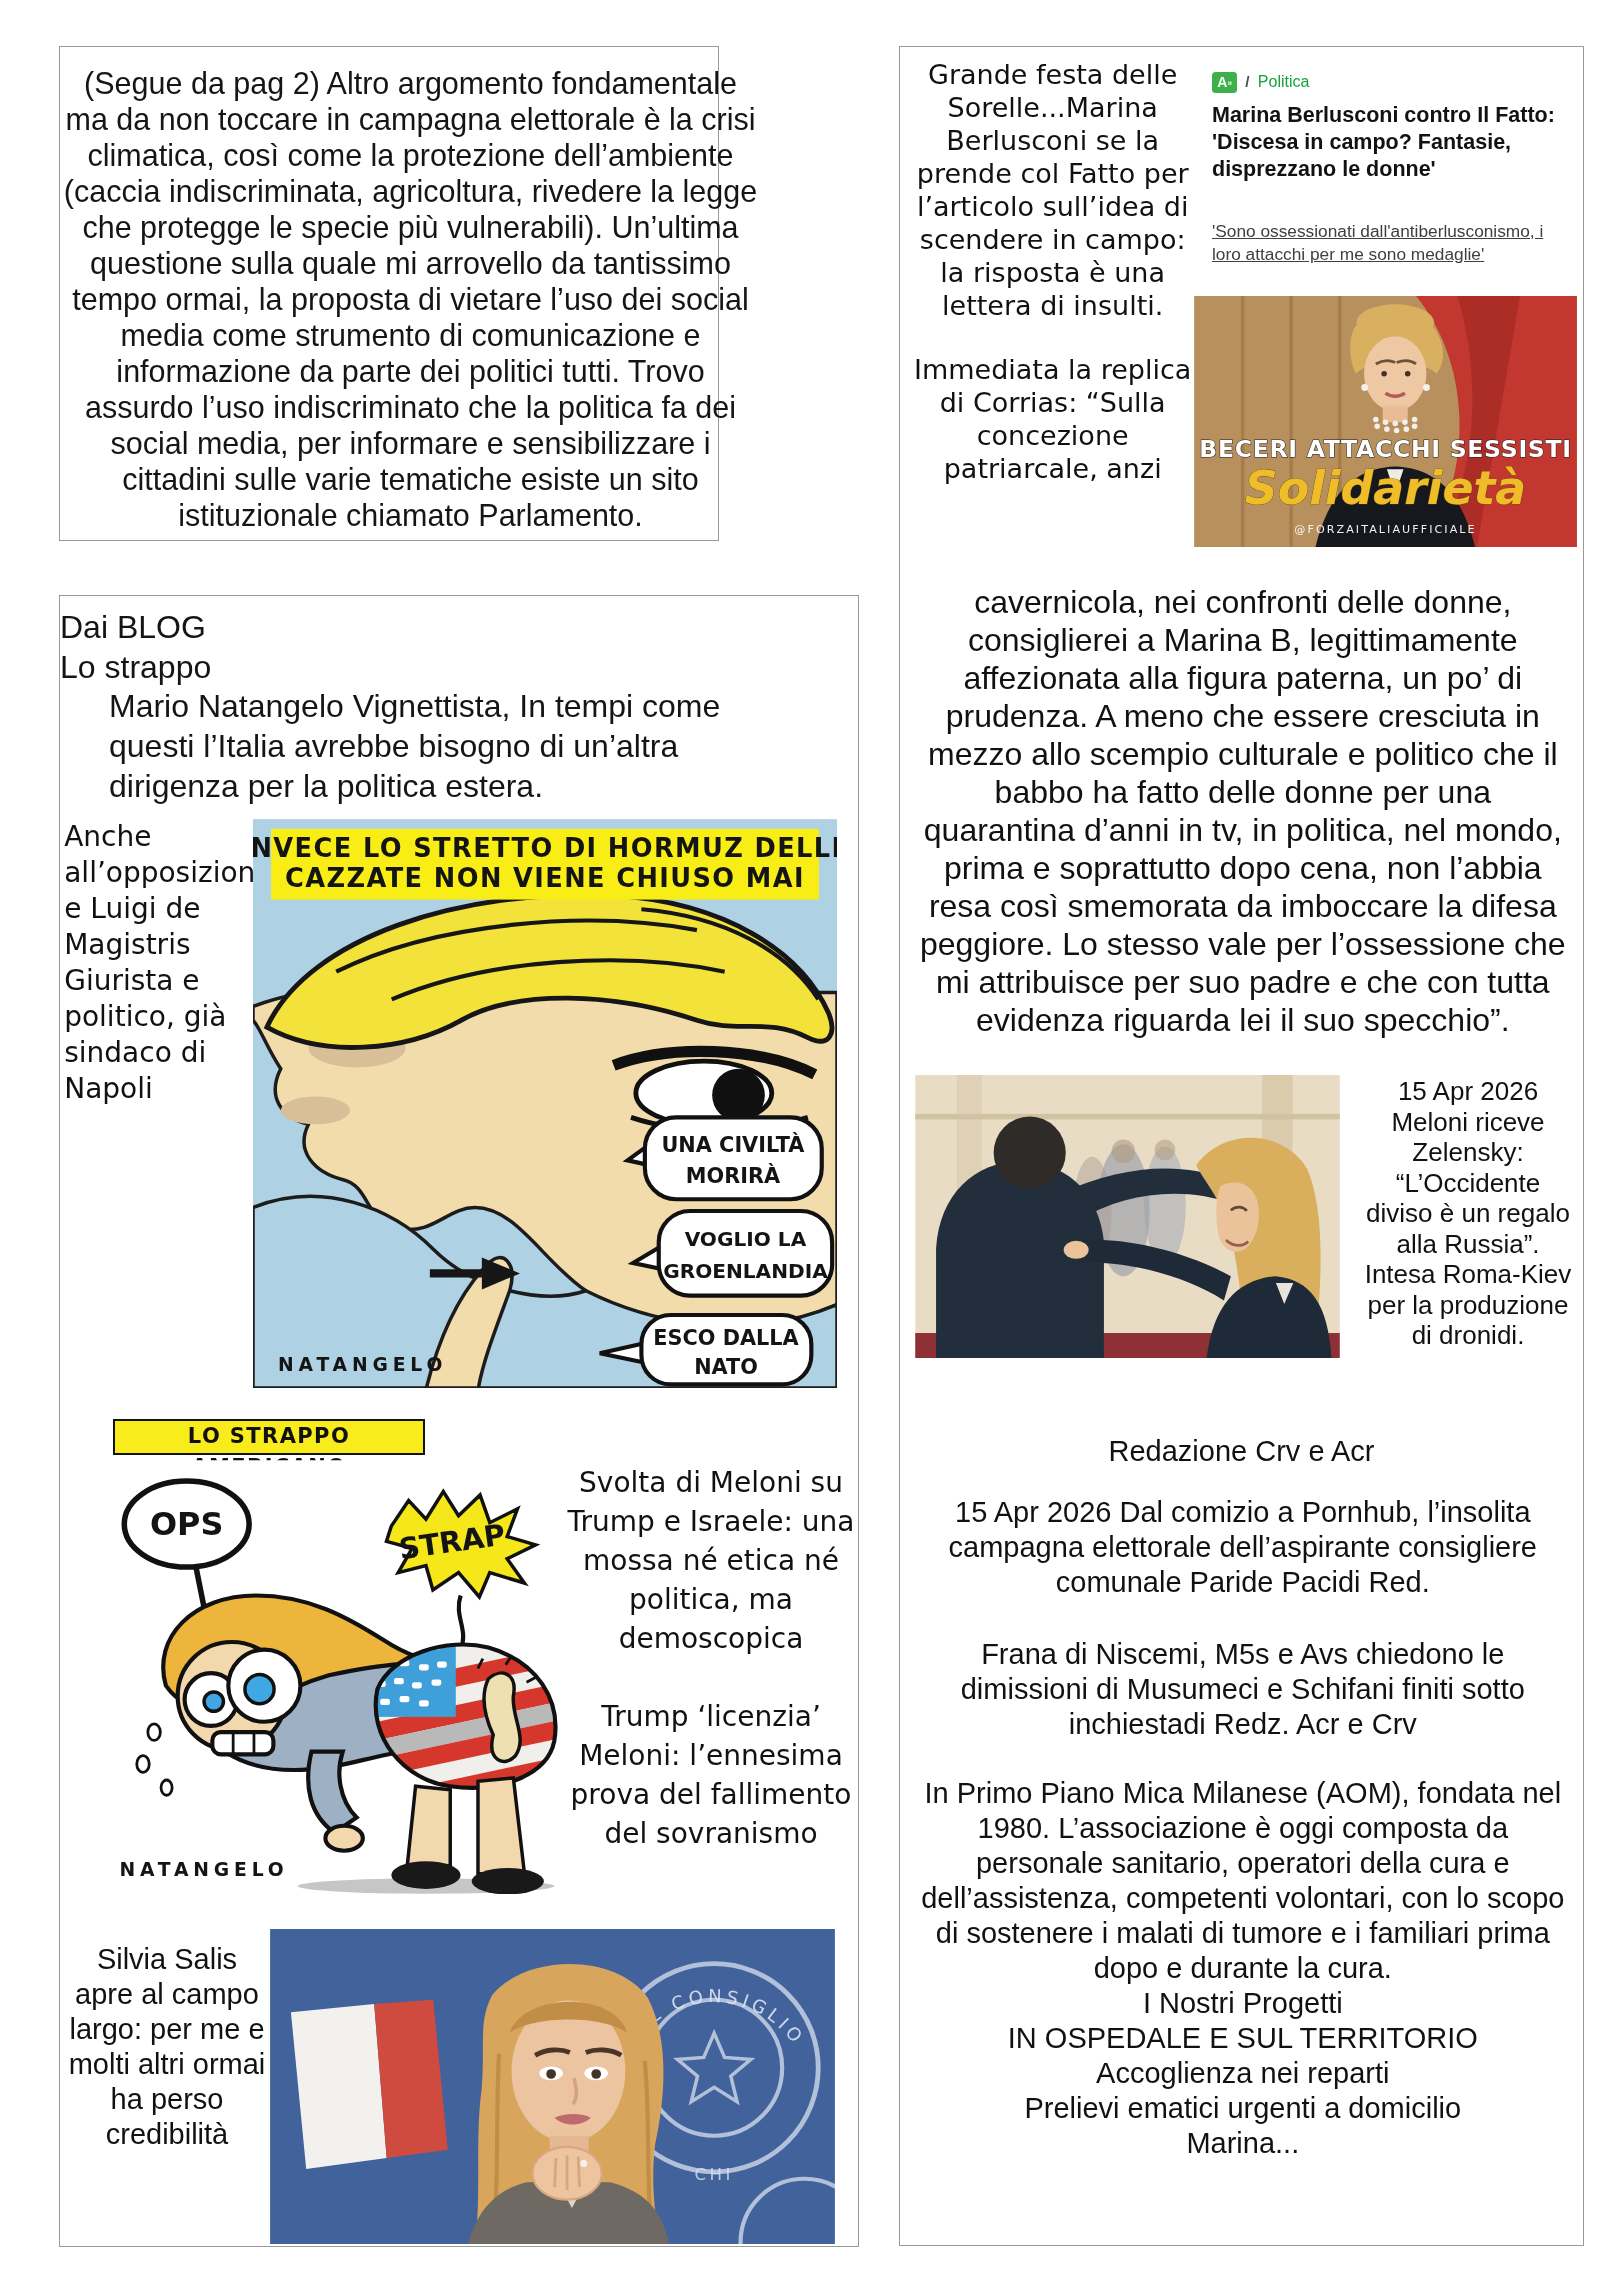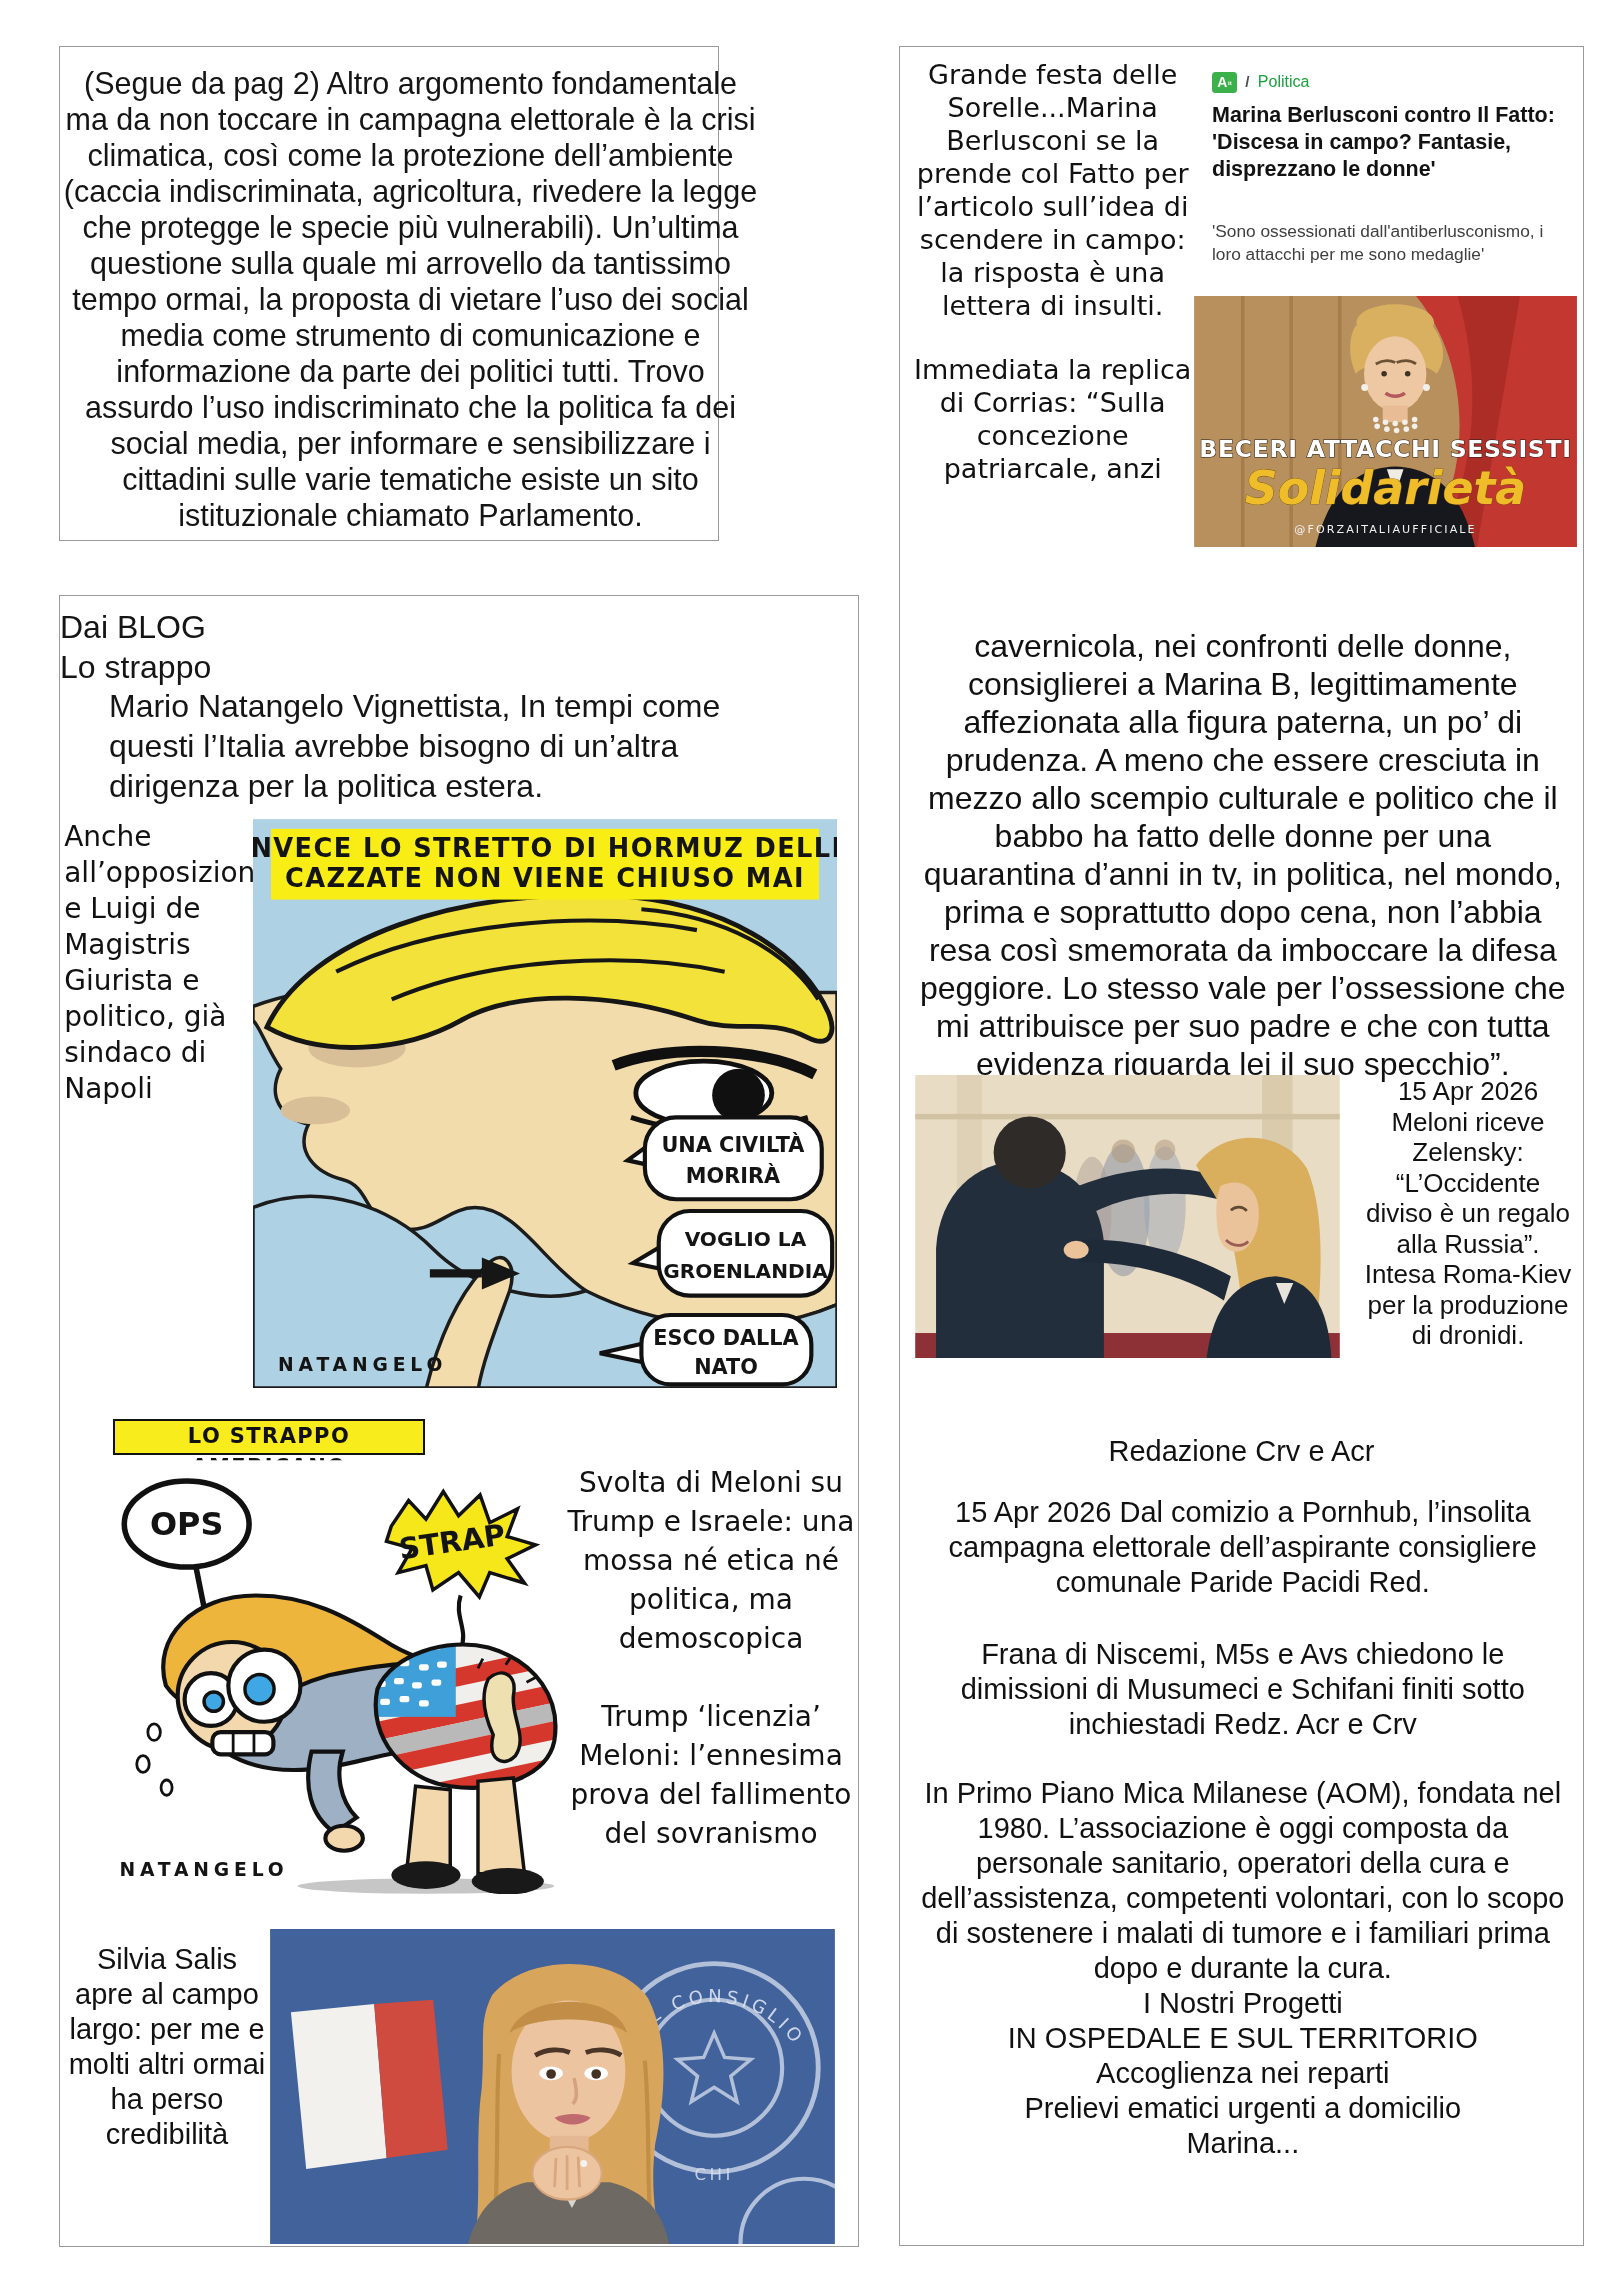--- a/index.html
+++ b/index.html
@@ -1,20 +1,20 @@
 <!DOCTYPE html>
 <html style="font-size:11px"><head>
 <meta charset="utf-8">
 <style>
   html,body{margin:0;padding:0;background:#fff;}
   #page{position:relative;width:1623px;height:2295px;background:#ffffff;overflow:hidden;
         font-family:"Liberation Sans",sans-serif;color:#111;}
   .box{position:absolute;border:1.4px solid #9a9a9a;background:#fff;box-sizing:border-box;}
   .abs{position:absolute;box-sizing:border-box;}
-  .center{text-align:center;margin-top:44px;}
+  .center{text-align:center;}
   .f-narrow{font-family:"Liberation Sans",sans-serif;}
   .f-wide{font-family:"DejaVu Sans",sans-serif;}
   #box1-text{margin:18px auto 0;width:701px;font-size:30.5px;line-height:36px;text-align:center;color:#151515;}
   .blog-h{width:100%;font-size:32px;line-height:40px;color:#151515;}
   #blog-byline{left:49px;width:701px;}
   #side-note{left:4.2px;top:223px;width:198px;font-size:28px;line-height:36px;overflow-wrap:anywhere;}
   #banner2{left:53px;top:823px;width:312px;height:36px;background:#f8ec1c;border:2.8px solid #111;
            font-family:"DejaVu Sans",sans-serif;font-weight:bold;font-size:21px;letter-spacing:1.4px;
            line-height:30.5px;text-align:center;}
   #meloni-notes{left:504px;top:867px;width:294px;font-size:28px;line-height:39px;text-align:center;}
@@ -23,21 +23,21 @@
   #intro-col{left:9.7px;top:11px;width:286px;font-size:27px;line-height:33px;text-align:center;}
   #replica-intro{margin-top:30.5px;}
   #news-card{left:294px;top:12.5px;width:383px;height:487px;background:#fff;}
   #card-head{left:18px;top:11px;height:23.6px;display:flex;align-items:center;gap:8.3px;}
   #brand-badge{width:25px;height:21px;background:#3cb14b;border-radius:3.5px;color:#fff;
                font-weight:bold;font-size:14px;display:flex;align-items:center;justify-content:center;}
   #brand-badge sup{font-size:6.2px;margin-left:0.7px;}
   #card-slash{color:#4c4c4c;font-size:15.3px;font-weight:bold;}
   #card-section{color:#17a33c;font-size:16px;font-weight:normal;}
   #card-headline{left:18px;top:42px;width:350px;font-weight:bold;font-size:21.5px;line-height:27px;color:#121212;}
-  #card-subhead{left:18px;top:160px;width:350px;font-size:17.3px;line-height:23px;color:#3f3f3f;}
+  #card-subhead{left:18px;top:160px;width:350px;font-size:17.3px;line-height:23px;color:#3f3f3f;text-decoration:underline;}
   #card-photo{left:0;top:236px;width:383px;height:251px;}
   #continuation{left:15.3px;top:536px;width:655px;font-size:32px;line-height:38px;text-align:center;}
   #mz-photo{left:15.3px;top:1028px;width:425px;height:283px;}
   #mz-text{left:461px;top:1029px;width:214px;font-size:26px;line-height:30.5px;text-align:center;}
   #redazione{left:0;top:1387px;width:100%;font-size:29px;line-height:35px;text-align:center;}
   .rpara{left:15.3px;width:655px;font-size:29px;line-height:35px;text-align:center;}
   #pornhub{top:1448px;}
   #frana{top:1590px;}
   #aom-block{top:1729px;}
   #salis-photo{left:210px;top:1333px;width:565px;height:315px;}

